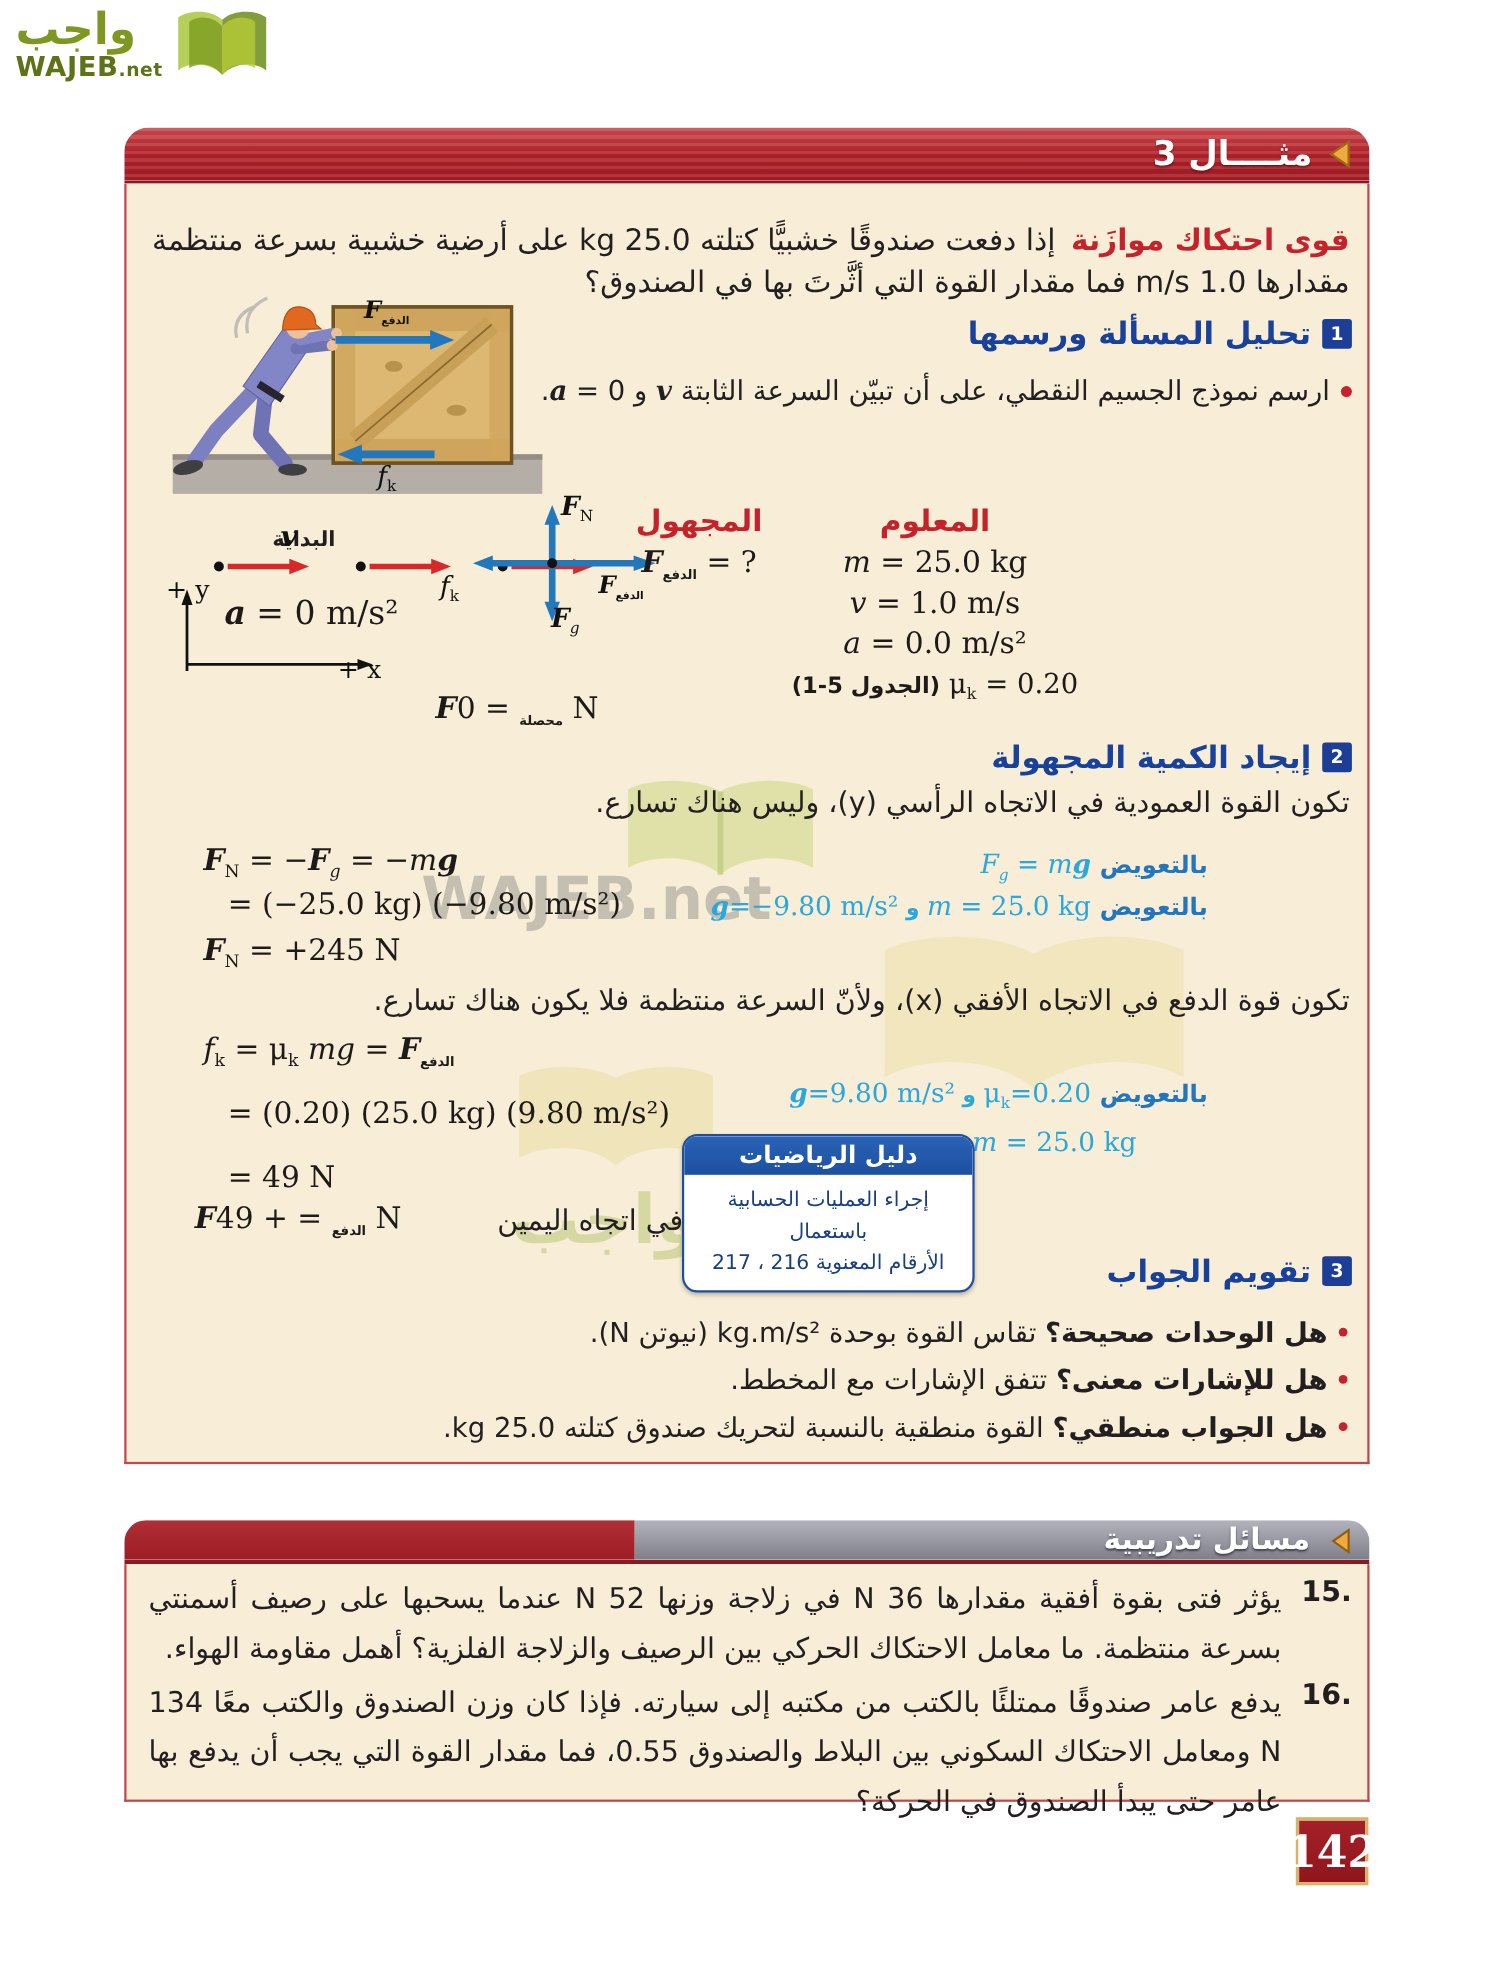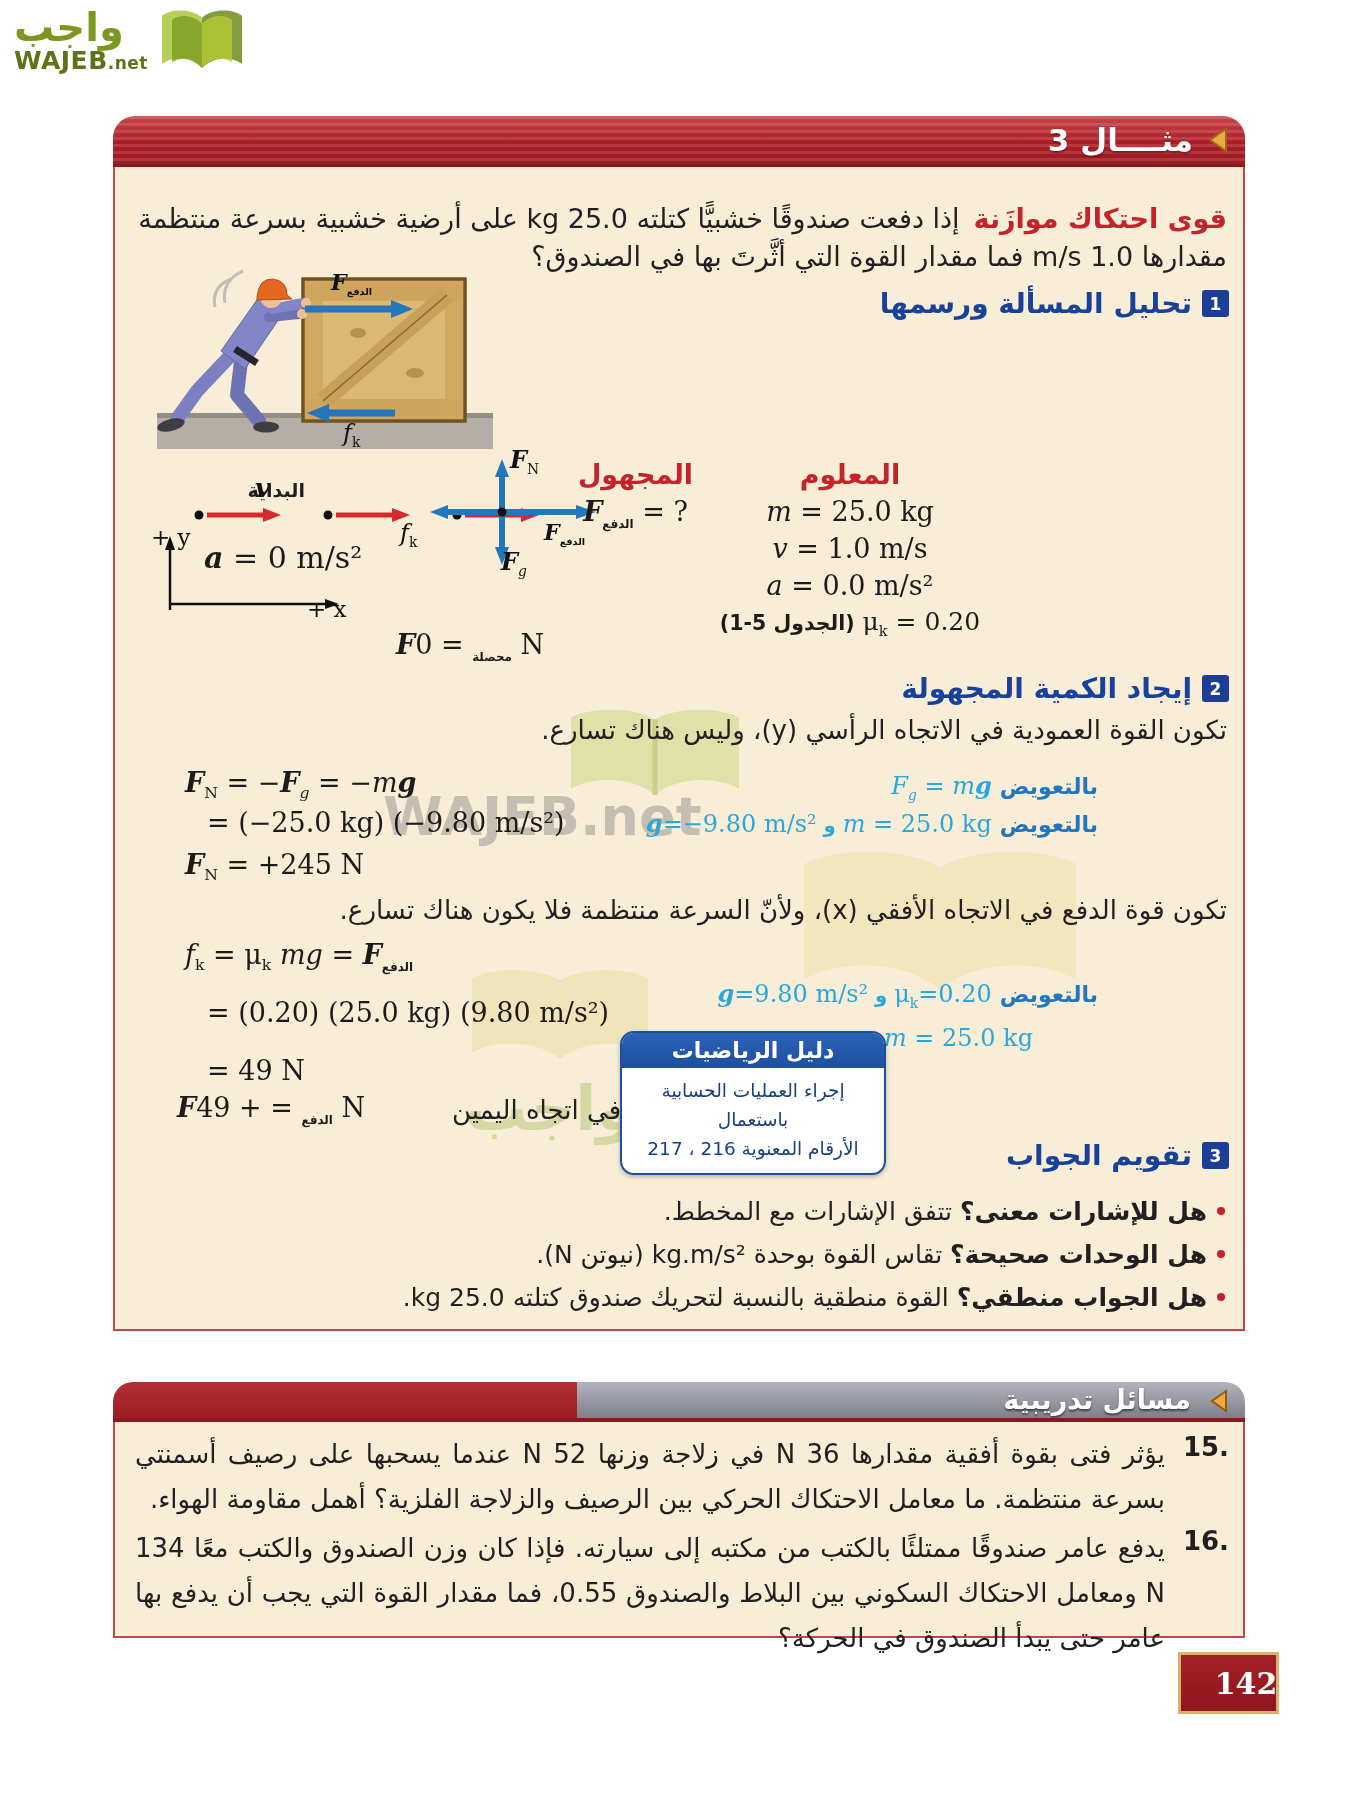--- a/index.html
+++ b/index.html
@@ -65,21 +65,21 @@
   .prac-title{position:absolute;right:54px;top:2px;font-size:27px;font-weight:bold;color:#fff;
     text-shadow:0 2px 2px rgba(50,50,60,.8);direction:rtl;}
   .prac-body{position:relative;height:214px;}
   .prob{position:absolute;right:14px;left:20px;direction:rtl;}
   .pnum{position:absolute;right:0;top:0;font-weight:bold;font-size:26px;direction:ltr;}
   .ptext{margin:0;padding-right:64px;font-size:26px;line-height:45px;text-align:justify;}
   
   .badge{position:absolute;left:1178px;top:1652px;width:60px;height:56px;border-radius:0;
     background:linear-gradient(180deg,#a52028,#8f161c);border:3px solid #d8b26b;
     display:flex;align-items:center;justify-content:center;color:#fff;font-family:"DejaVu Serif",serif;
-    font-weight:bold;font-size:30px;padding-left:35px;}
+    font-weight:bold;font-size:40px;}
   
   .wm{position:absolute;pointer-events:none;}
   .wm-latin{font-size:54px;font-weight:bold;color:#9b9b93;opacity:.55;font-family:"DejaVu Sans",sans-serif;}
   .wm-ar{font-size:62px;font-weight:bold;color:#8fae3c;opacity:.33;}
 </style>
 </head>
 <body>
 
 <div class="page">
 
@@ -126,20 +126,24 @@
 
       <p class="abs problem ar">
         <span class="lead">قوى احتكاك موازَنة</span><span>إذا دفعت صندوقًا خشبيًّا كتلته 25.0 kg على أرضية خشبية بسرعة منتظمة مقدارها 1.0 m/s فما مقدار القوة التي أثَّرتَ بها في الصندوق؟</span>
       </p>
 
       <div class="abs stephead" style="top:120px;right:14px;">
         <span class="numbox">1</span>
         <h2 class="steptitle">تحليل المسألة ورسمها</h2>
       </div>
       <div class="abs bullets" style="top:172px;right:14px;width:820px;">
+        <div class="bullet">
+            <span class="dot"></span>
+            <p class="btext ar"><span>ارسم نموذج الجسيم النقطي، على أن تبيّن السرعة الثابتة </span><span class="seg-bi">v</span><span> و </span><span class="seg-bi">a</span><span> = 0.</span></p>
+          </div>
       </div>
 
       <div class="abs" style="left:38px;top:86px;width:345px;height:208px;">
         <svg width="345" height="208" viewBox="0 0 345 208">
           <rect x="4" y="160" width="336" height="36" fill="#b5aea6"></rect>
           <rect x="4" y="160" width="336" height="5" fill="#948d85"></rect>
           <g>
             <rect x="150" y="26" width="162" height="142" fill="#dcb873" stroke="#6e5222" stroke-width="3"></rect>
             <rect x="152" y="28" width="158" height="20" fill="#cfa55d"></rect>
             <rect x="152" y="146" width="158" height="20" fill="#cfa55d"></rect>
@@ -279,25 +283,25 @@
         </div>
       </div>
 
       <div class="abs stephead" style="top:972px;right:14px;">
         <span class="numbox">3</span>
         <h2 class="steptitle">تقويم الجواب</h2>
       </div>
       <div class="abs bullets" style="top:1028px;right:18px;width:880px;">
         <div class="bullet">
             <span class="dot" style="width:8px;height:8px;"></span>
-          <p class="btext ar"><span class="qb">هل للإشارات معنى؟</span><span> تتفق الإشارات مع المخطط.</span></p>
+          <p class="btext ar"><span class="qb">هل الوحدات صحيحة؟</span><span> تقاس القوة بوحدة kg.m/s² (نيوتن N).</span></p>
           </div>
         <div class="bullet">
             <span class="dot" style="width:8px;height:8px;"></span>
-          <p class="btext ar"><span class="qb">هل الوحدات صحيحة؟</span><span> تقاس القوة بوحدة kg.m/s² (نيوتن N).</span></p>
+          <p class="btext ar"><span class="qb">هل للإشارات معنى؟</span><span> تتفق الإشارات مع المخطط.</span></p>
           </div>
         <div class="bullet">
             <span class="dot" style="width:8px;height:8px;"></span>
           <p class="btext ar"><span class="qb">هل الجواب منطقي؟</span><span> القوة منطقية بالنسبة لتحريك صندوق كتلته 25.0 kg.</span></p>
           </div>
       </div>
 
     </div>
   </section>
 

